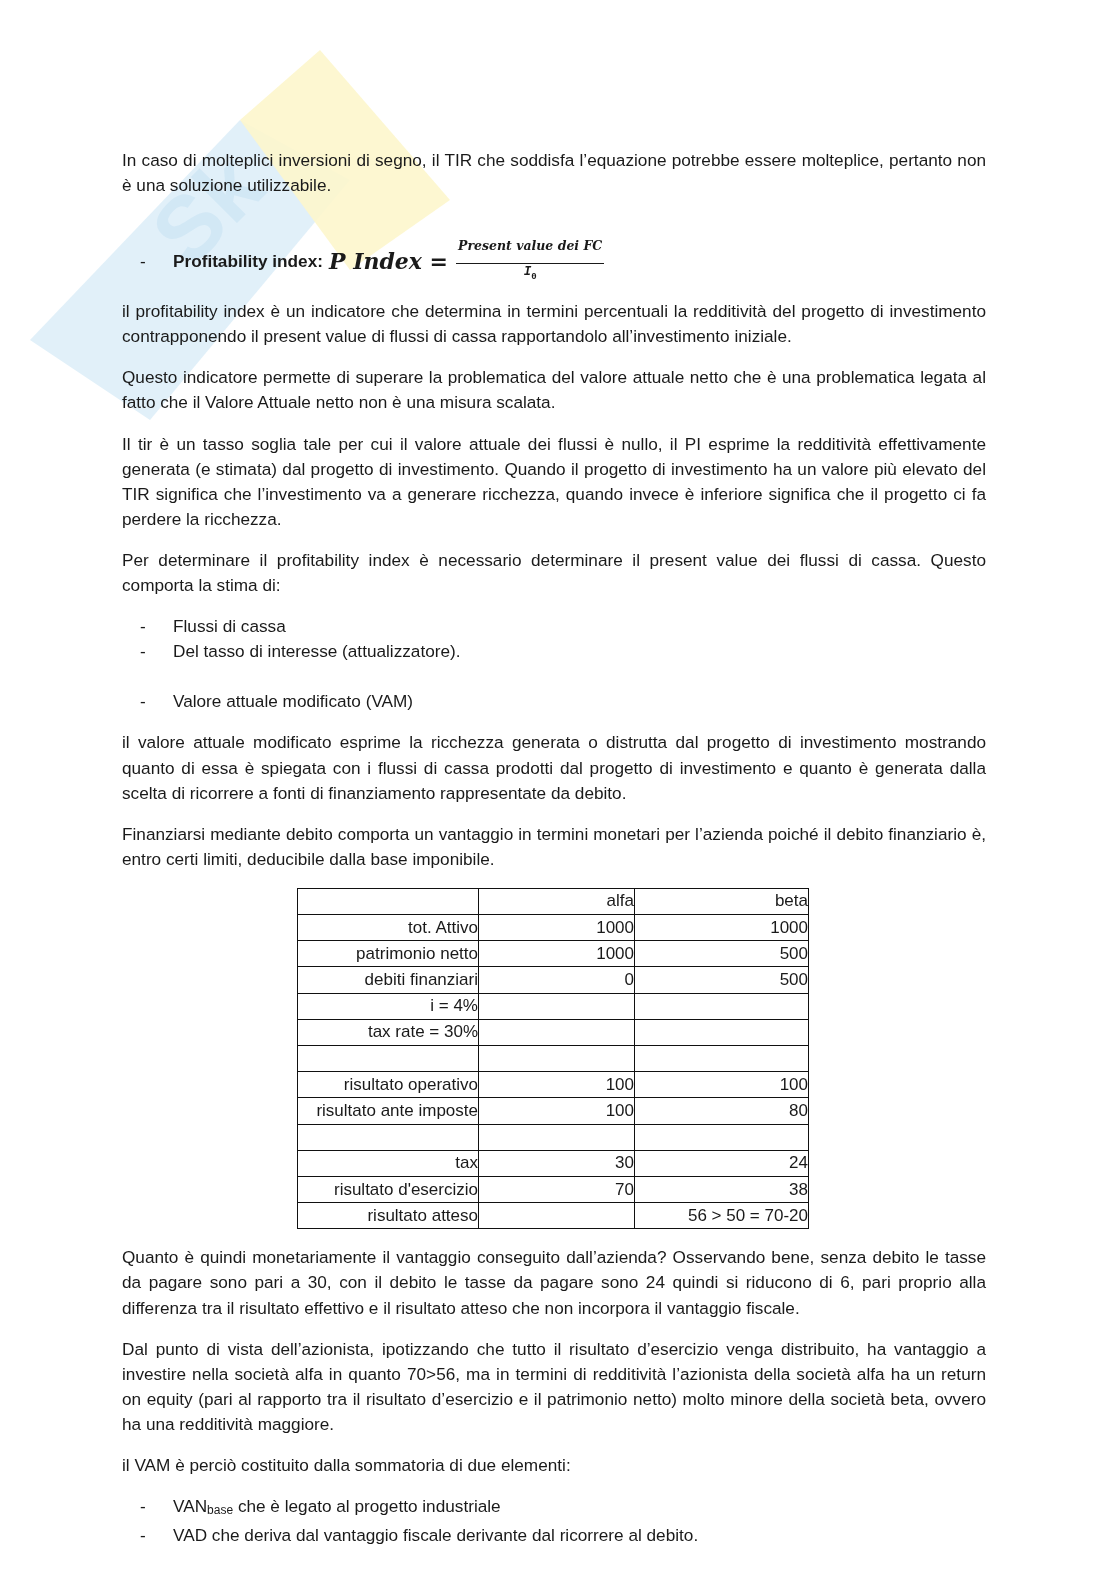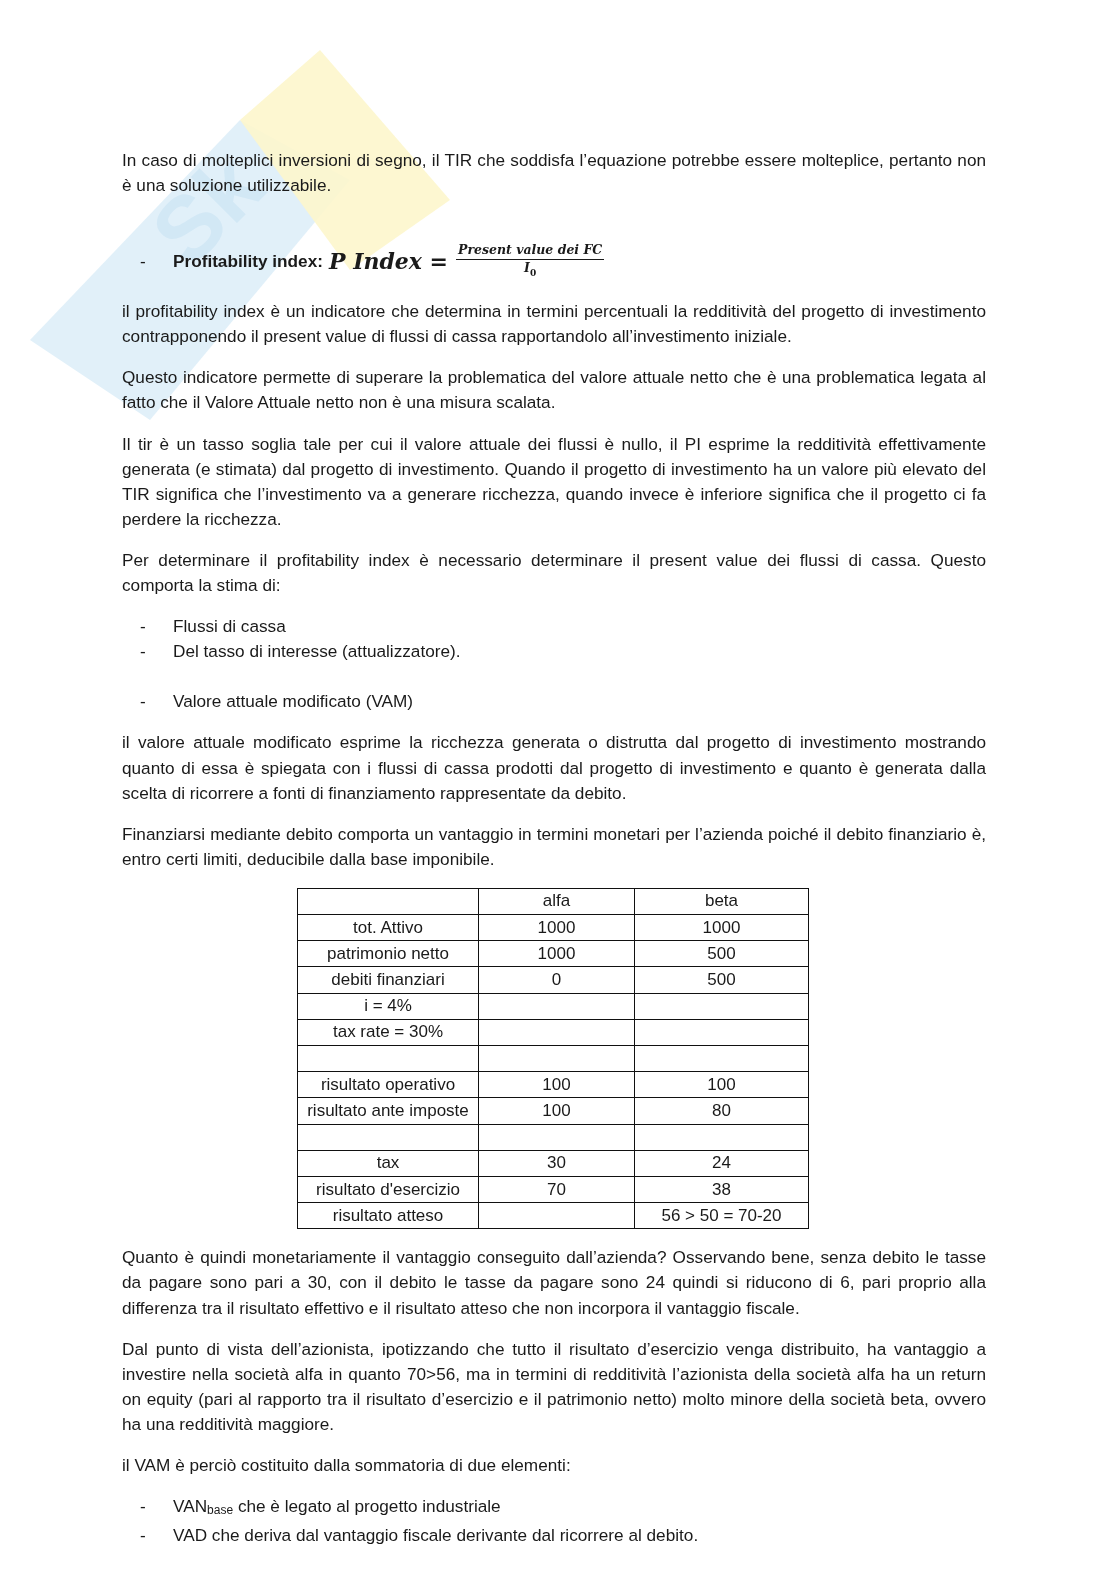--- a/index.html
+++ b/index.html
@@ -9,25 +9,25 @@
   .page { position: absolute; left: 106px; top: 132px; width: 896px; font-size: 17.2px; line-height: 25.1px; }
   .p { margin: 16px; text-align: justify; text-align-last: left; }
   .gap { height: 25px; }
   .bullet { display: flex; margin: 0; }
   .bullet .dash { width: 67px; padding-left: 34px; box-sizing: border-box; }
   .bold { font-weight: normal; }
   .formula-row { display: flex; align-items: center; height: 44px; margin-top: 0px; }
   .formula-row .label { font-weight: bold; }
   .math { font-family: "DejaVu Serif", serif; font-style: italic; font-weight: bold; font-size: 22px; margin-left: 6px; }
   .frac { display: inline-flex; flex-direction: column; align-items: center; margin-left: 8px; font-family: "DejaVu Serif", serif; font-style: italic; font-weight: bold; }
-  .frac .num { font-size: 12.5px; line-height: 16px; border-bottom: 1.3px solid #1a1a1a; padding: 0 2px 1px; }
-  .frac .den { font-size: 12.5px; line-height: 16px; }
+  .frac .num { font-size: 12.5px; line-height: 16px; border-bottom: 1.3px solid #1a1a1a; padding: 0 2px 9px; }
+  .frac .den { font-size: 12.5px; line-height: 16px; font-family: Liberation Mono, monospace; }
   .frac .den sub { font-size: 9px; font-style: normal; }
   table.fin { border-collapse: collapse; margin-left: 191px; margin-top: 2px; margin-bottom: 2px; }
-  table.fin td { border: 1.6px solid #111; height: 25.2px; padding: 0; text-align: center; font-size: 17px; line-height: 24px; white-space: nowrap; }
+  table.fin td { border: 1.6px solid #111; height: 25.2px; padding: 0; text-align: right; font-size: 17px; line-height: 24px; white-space: nowrap; }
   table.fin td.c0 { width: 180px; }
   table.fin td.c1 { width: 155px; }
   table.fin td.c2 { width: 173px; }
   sub.small { font-size: 12px; vertical-align: -2px; }
 </style>
 </head>
 <body>
 
 <svg class="watermark" viewBox="0 0 470 420">
   <polygon points="10,320 220,100 330,160 130,400" fill="#dcedf8" opacity="0.85"></polygon>

